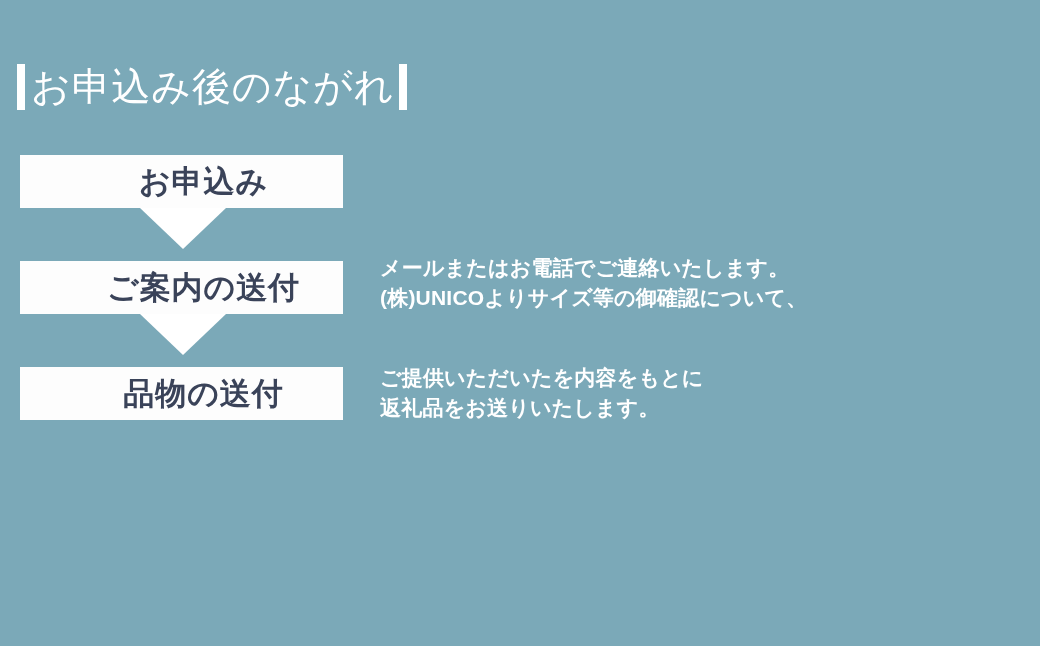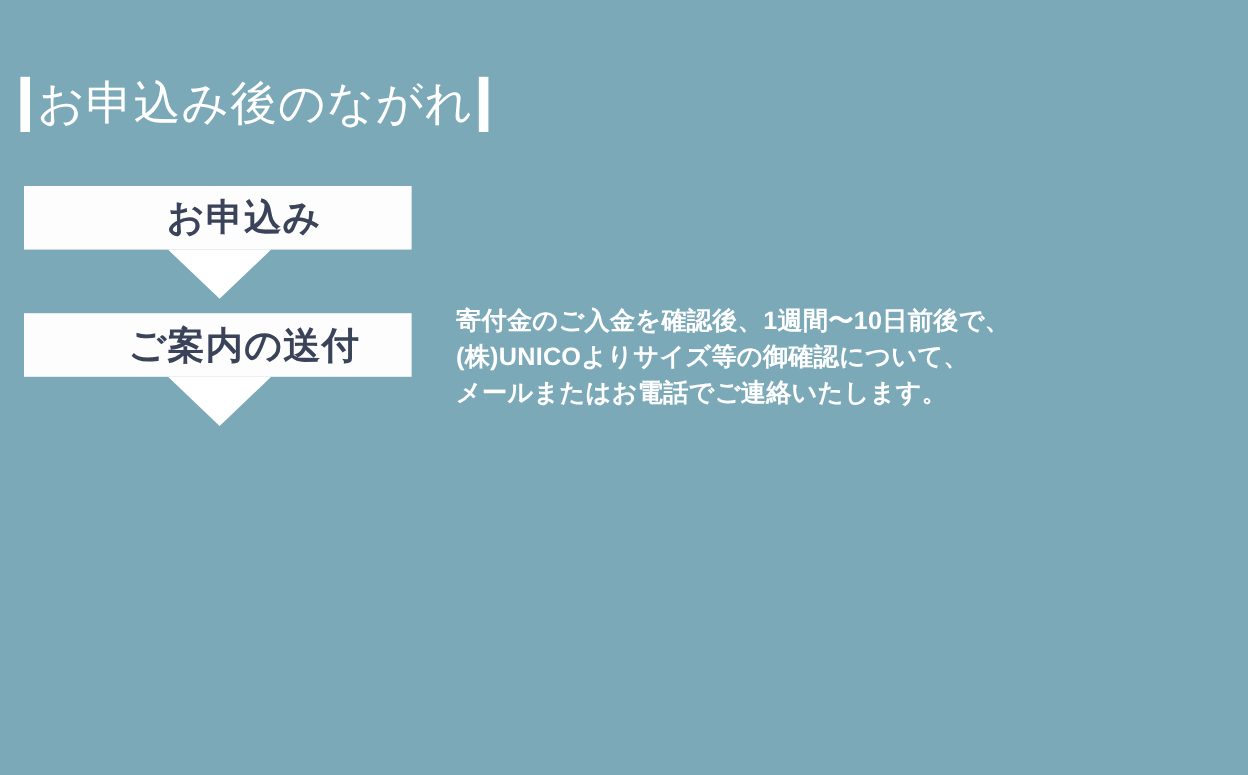--- a/index.html
+++ b/index.html
@@ -130,25 +130,33 @@
 
     <div class="arrow-wrap">
       <span class="arrow"></span>
     </div>
 
     <div class="step">
       <div class="step-box">
         <span class="step-box-label">ご案内の送付</span>
       </div>
       <div class="step-desc" style="top:-8px;">
-        <span class="line">寄付金のご入金を確認後、1週間〜10日前後で、</span>
+        <span class="line">メールまたはお電話でご連絡いたします。</span>
         <span class="line">(株)UNICOよりサイズ等の御確認について、</span>
-        <span class="line">メールまたはお電話でご連絡いたします。</span>
       </div>
     </div>
 
     <div class="arrow-wrap">
       <span class="arrow"></span>
     </div>
 
+    <div class="step">
+      <div class="step-box">
+        <span class="step-box-label">品物の送付</span>
+      </div>
+      <div class="step-desc" style="top:-4px;">
+        <span class="line">ご提供いただいたを内容をもとに</span>
+        <span class="line">返礼品をお送りいたします。</span>
+      </div>
+    </div>
 
   </div>
 </div>
 
 </body></html>

